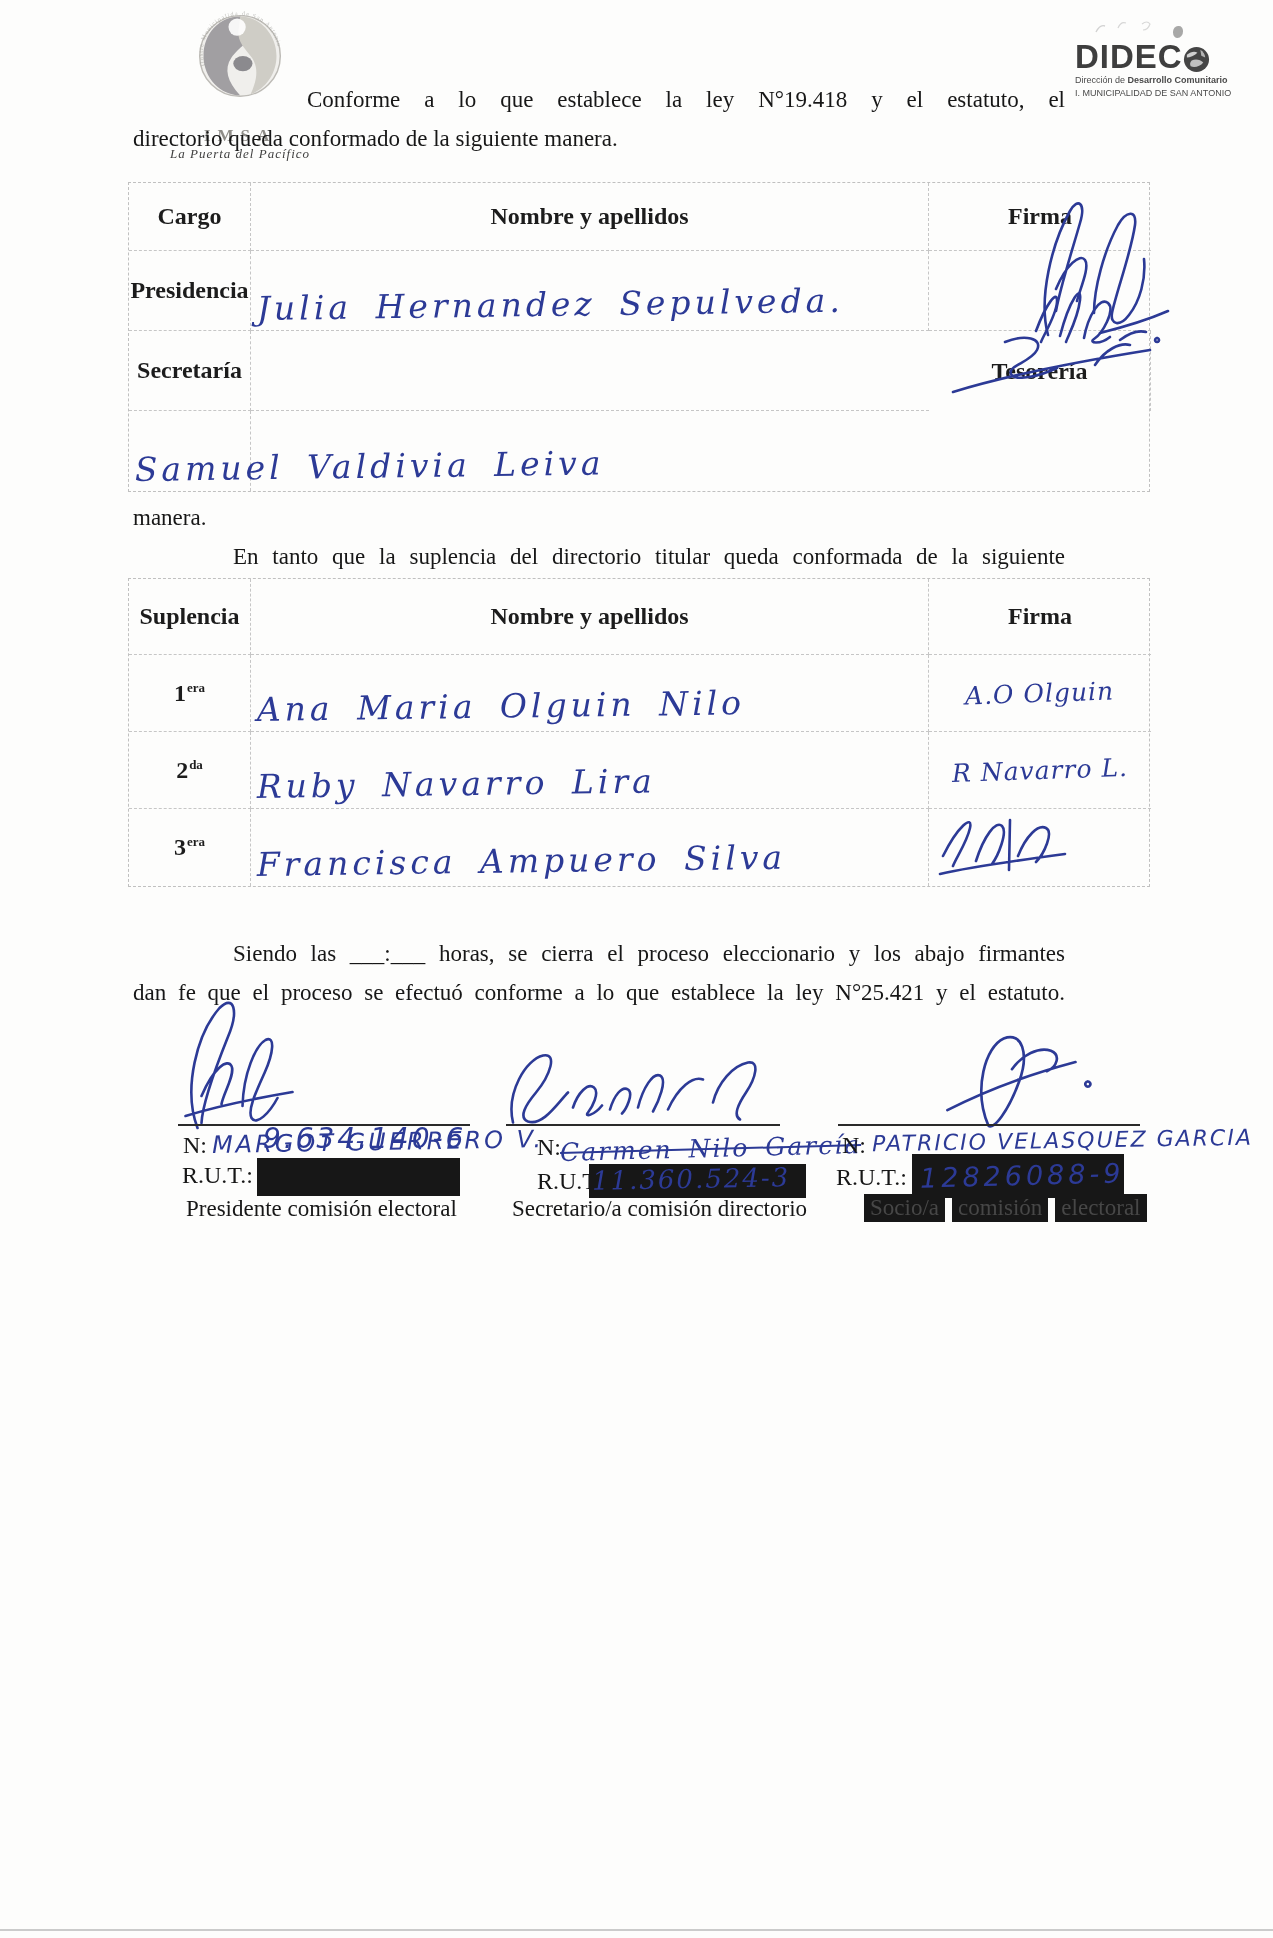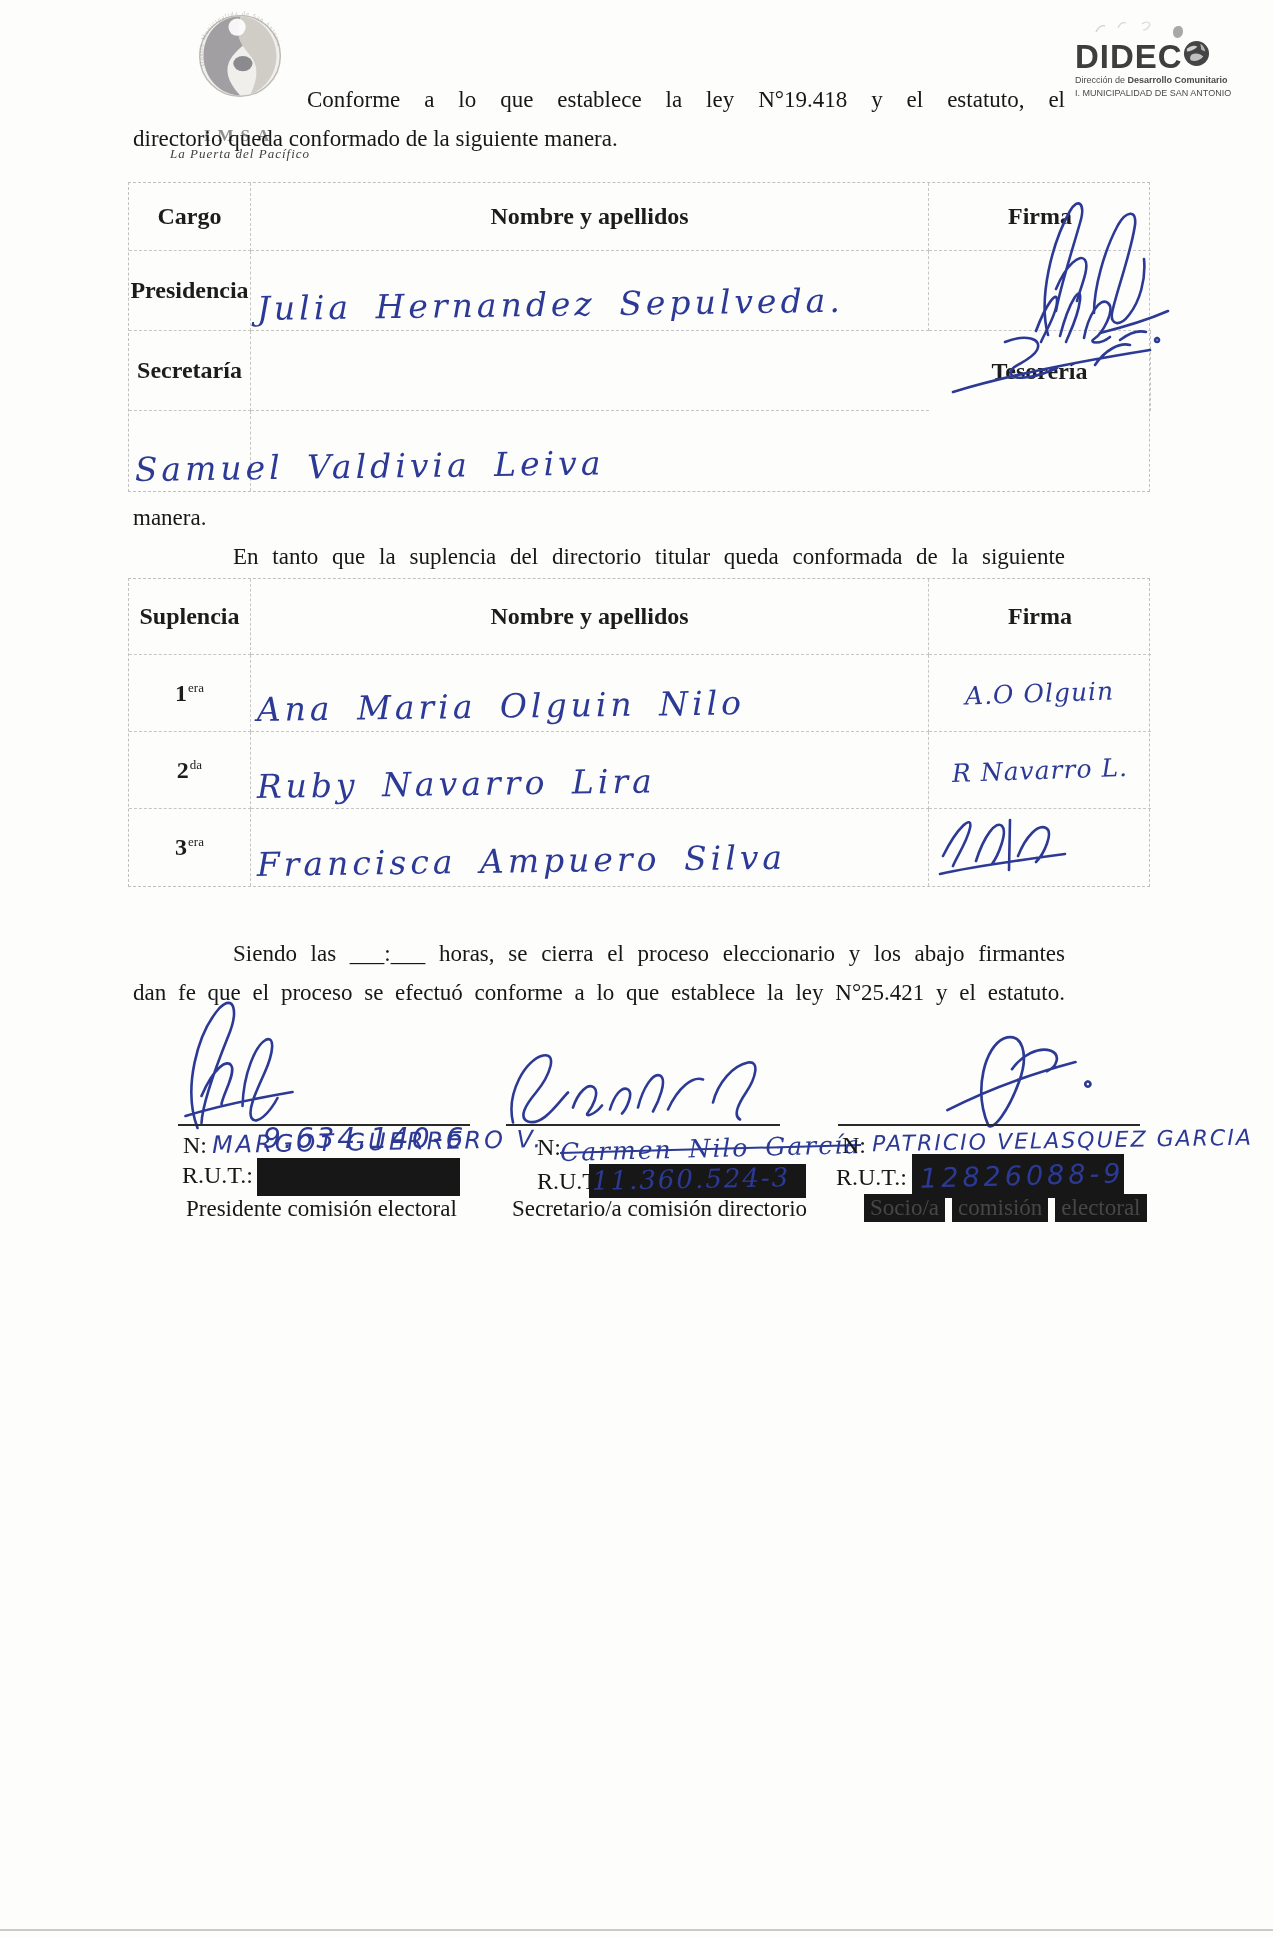--- a/index.html
+++ b/index.html
@@ -8,21 +8,21 @@
     background:#fdfdfc;overflow:hidden;
     font-family:"Liberation Serif", serif;color:#1c1c1c;
   }
   .abs{position:absolute;}
 
   
   .imsa{left:165px;top:6px;width:150px;text-align:center;}
   .imsa-acro{display:block;margin-top:20px;font-weight:bold;font-size:17px;letter-spacing:7px;color:#8f8d88;font-family:Liberation Serif, serif;}
   .imsa-tag{display:block;font-style:italic;font-size:13px;color:#404040;letter-spacing:1px;}
   .dideco{left:1075px;top:40px;width:190px;}
-  .dideco-row{display:flex;align-items:flex-start;gap:0;}
+  .dideco-row{display:flex;align-items:flex-end;gap:0;}
   .dideco-word{font-family:"Liberation Sans", sans-serif;font-weight:600;font-size:33px;color:#3e3e3e;letter-spacing:1px;line-height:1;}
   .dideco-sub{font-family:"Liberation Sans", sans-serif;font-size:9px;color:#4a4a4a;line-height:11px;margin-top:2px;white-space:nowrap;}
   .dideco-sub b{font-weight:bold;}
   .faint-marks{left:1090px;top:14px;opacity:.6;}
   .smudge{left:1173px;top:26px;width:10px;height:12px;background:#8b8b8b;border-radius:50% 40% 55% 45%;opacity:.75;}
 
   
   .para{width:932px;left:133px;font-size:23px;line-height:39px;color:#171717;}
   .pline{display:block;}
   .ind-lg{padding-left:174px;}
@@ -34,21 +34,21 @@
        border:1px dashed #c0c0c0;box-sizing:border-box;background:transparent;}
   #board-table{top:182px;grid-template-rows:68px 80px 80px 80px;}
   #alt-table{top:578px;grid-template-rows:76px 77px 77px 77px;}
   .cell{border-right:1px dashed #c6c6c6;border-bottom:1px dashed #c6c6c6;position:relative;
         display:flex;align-items:center;justify-content:center;box-sizing:border-box;}
   .cell.no-r{border-right:none;}
   .cell.no-b{border-bottom:none;}
   .th{font-weight:bold;font-size:24px;}
   .rowlabel{font-weight:bold;font-size:24px;}
   .ord{font-weight:bold;font-size:24px;}
-  .ord sup{font-size:13px;font-weight:normal;margin-left:1px;}
+  .ord sup{font-size:13px;font-weight:bold;margin-left:1px;}
 
   
   .hw{font-family:"DejaVu Serif", serif;font-style:italic;color:#2c3a96;white-space:nowrap;}
   .hw-name{position:absolute;left:6px;bottom:2px;font-size:33px;letter-spacing:4px;word-spacing:9px;transform:rotate(-0.8deg);transform-origin:left bottom;}
   .hw-sig{font-size:25px;letter-spacing:1px;transform:rotate(-2deg);}
   .hw-caps{font-family:"DejaVu Sans", sans-serif;font-style:italic;color:#2c3a96;white-space:nowrap;}
   .strike{text-decoration:line-through;text-decoration-thickness:2px;}
 
   
   .sig-line{border-top:2px solid #2a2a2a;height:0;}

